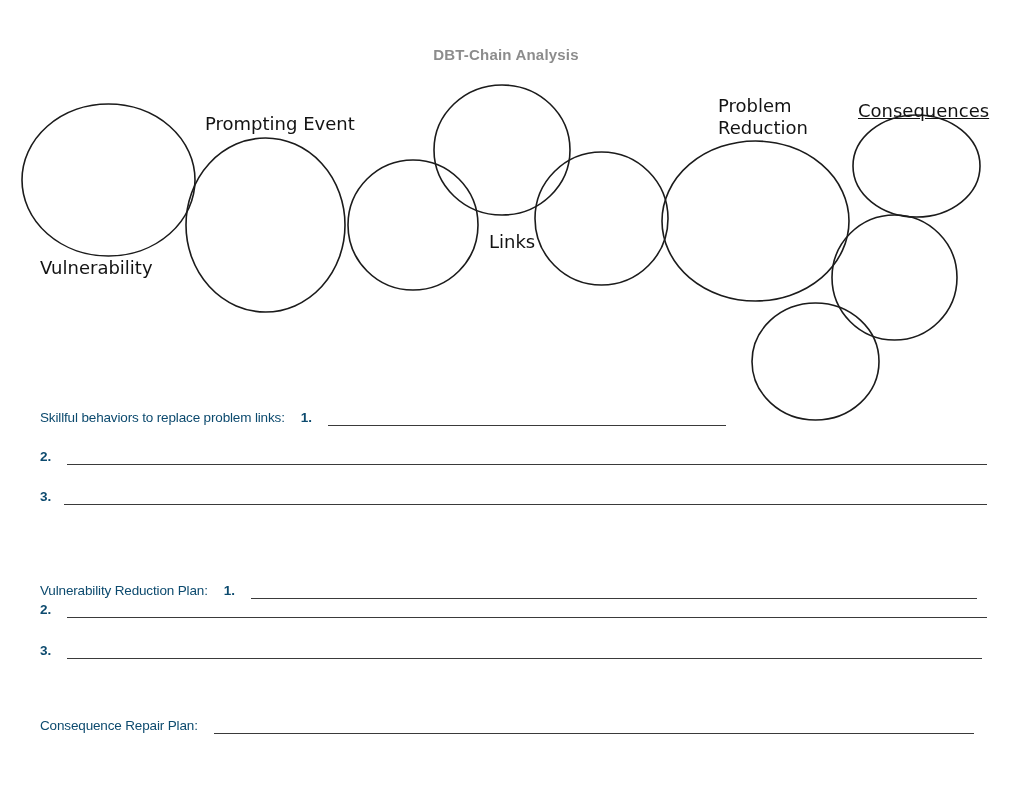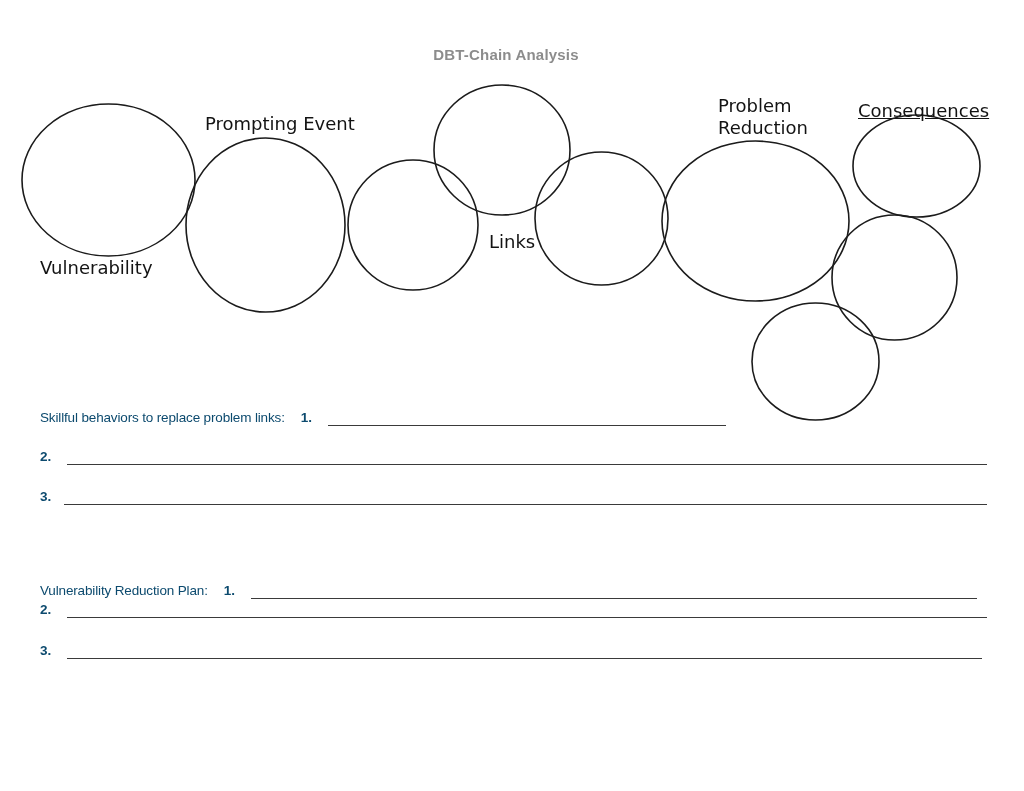--- a/index.html
+++ b/index.html
@@ -170,15 +170,19 @@
     <div class="form-row" style="top:204px;">
       <span class="row-num">2.</span>
       <span class="blank-line" style="width:920px;"></span>
     </div>
 
     <div class="form-row" style="top:245px;">
       <span class="row-num">3.</span>
       <span class="blank-line" style="width:915px;"></span>
     </div>
 
+    <div class="form-row" style="top:320px;">
+      <span class="row-label">Consequence Repair Plan:</span>
+      <span class="blank-line" style="width:760px;"></span>
+    </div>
 
   </div>
 </div>
 
 </body></html>

